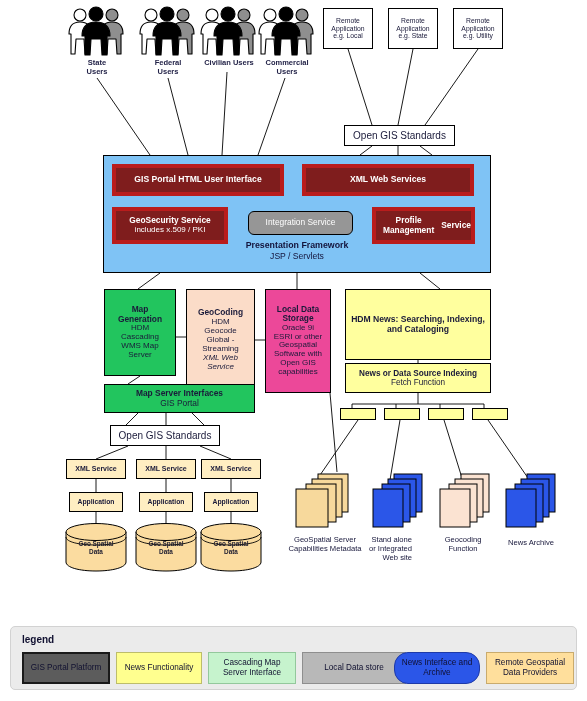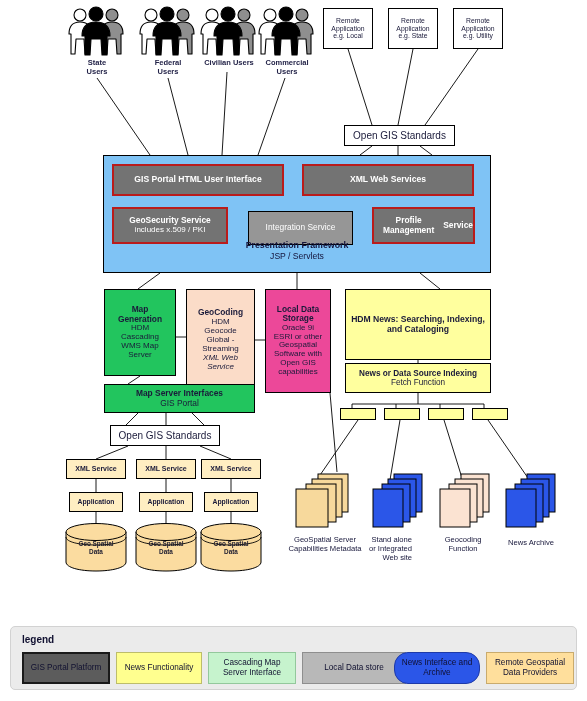--- a/index.html
+++ b/index.html
@@ -14,21 +14,21 @@
   .usergroup{position:absolute;}
   .ulabel{position:absolute;text-align:center;font-size:7.5px;font-weight:bold;
           color:#232348;line-height:1.22;}
   
   .remoteapp{background:#fff;font-size:6.8px;padding:2px;flex-direction:column;}
   
   .ogc{background:#fff;font-size:10px;}
   
   #pfpanel{position:absolute;left:103px;top:155px;width:388px;height:118px;
            background:#7fc3f5;border:1px solid #000;box-sizing:border-box;}
-  .gray{background:#737373;border:2px solid #b91c1c;color:#fff;font-weight:bold;}
+  .gray{background:#7f1d1d;border:4px solid #b91c1c;color:#fff;font-weight:bold;}
   .grayn{background:#969696;border:1px solid #000;color:#fff;font-weight:normal;}
   #pftitle{position:absolute;left:103px;top:240px;width:388px;text-align:center;
            font-size:8.6px;color:#14143c;line-height:1.3;}
   #pftitle b{font-size:8.8px;}
   
   .green{background:#22c55e;}
   .peach{background:#fbdcc8;}
   .graybx{background:#ec4899;}
   .yellow{background:#ffff9e;}
   .t3{font-size:8px;flex-direction:column;padding:3px 2px;}
@@ -227,21 +227,21 @@
 
   <div id="pfpanel"></div>
 
   <div class="box gray" style="left:112px;top:164px;width:172px;height:32px;font-size:8.6px;">GIS Portal HTML User Interface</div>
   <div class="box gray" style="left:302px;top:164px;width:172px;height:32px;font-size:8.6px;">XML Web Services</div>
 
   <div class="box gray" style="left:112px;top:207px;width:116px;height:37px;font-size:8.4px;flex-direction:column;">
     <span>GeoSecurity Service</span>
     <span style="font-weight:normal;font-size:8px;">includes x.509 / PKI</span>
   </div>
-  <div class="box grayn" style="left:248px;top:211px;width:105px;height:34px;font-size:8.4px;">Integration Service</div>
+  <div class="box grayn" style="left:248px;top:211px;width:105px;height:24px;font-size:8.4px;border-radius:6px;">Integration Service</div>
   <div class="box gray" style="left:372px;top:207px;width:103px;height:37px;font-size:8.4px;flex-direction:row;">
     <span>Profile Management</span>
     <span>Service</span>
   </div>
 
   <div id="pftitle">
     <b>Presentation Framework</b><br>
     <span>JSP / Servlets</span>
   </div>
 

